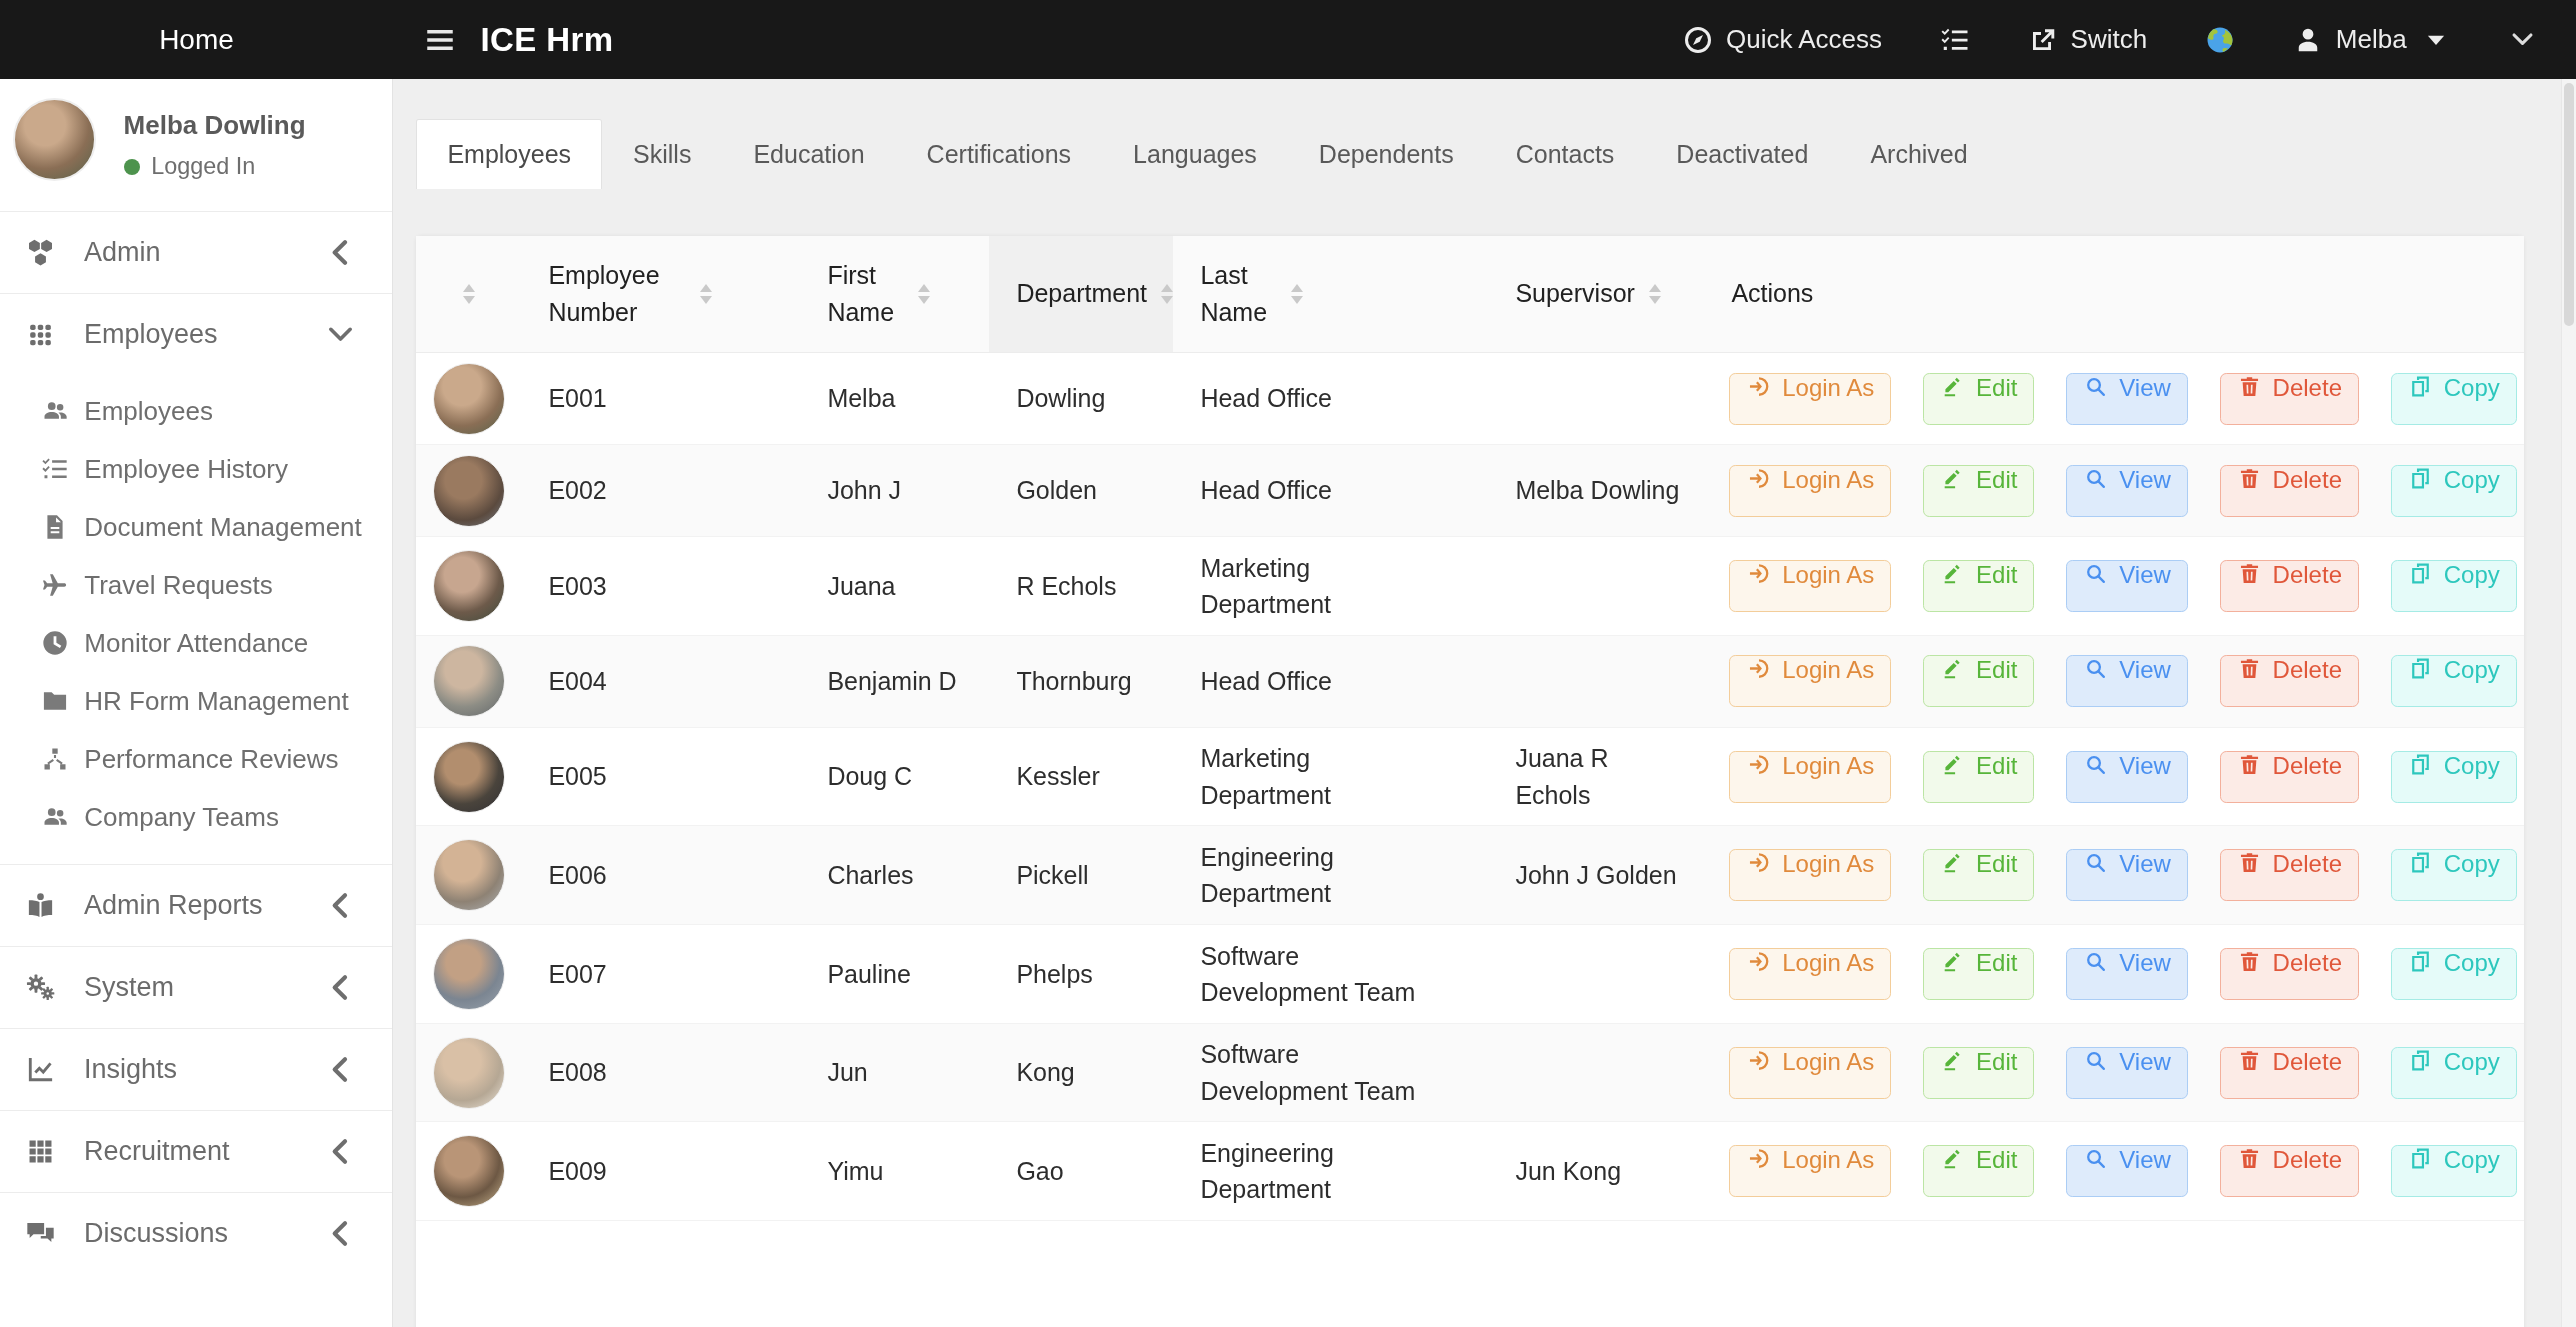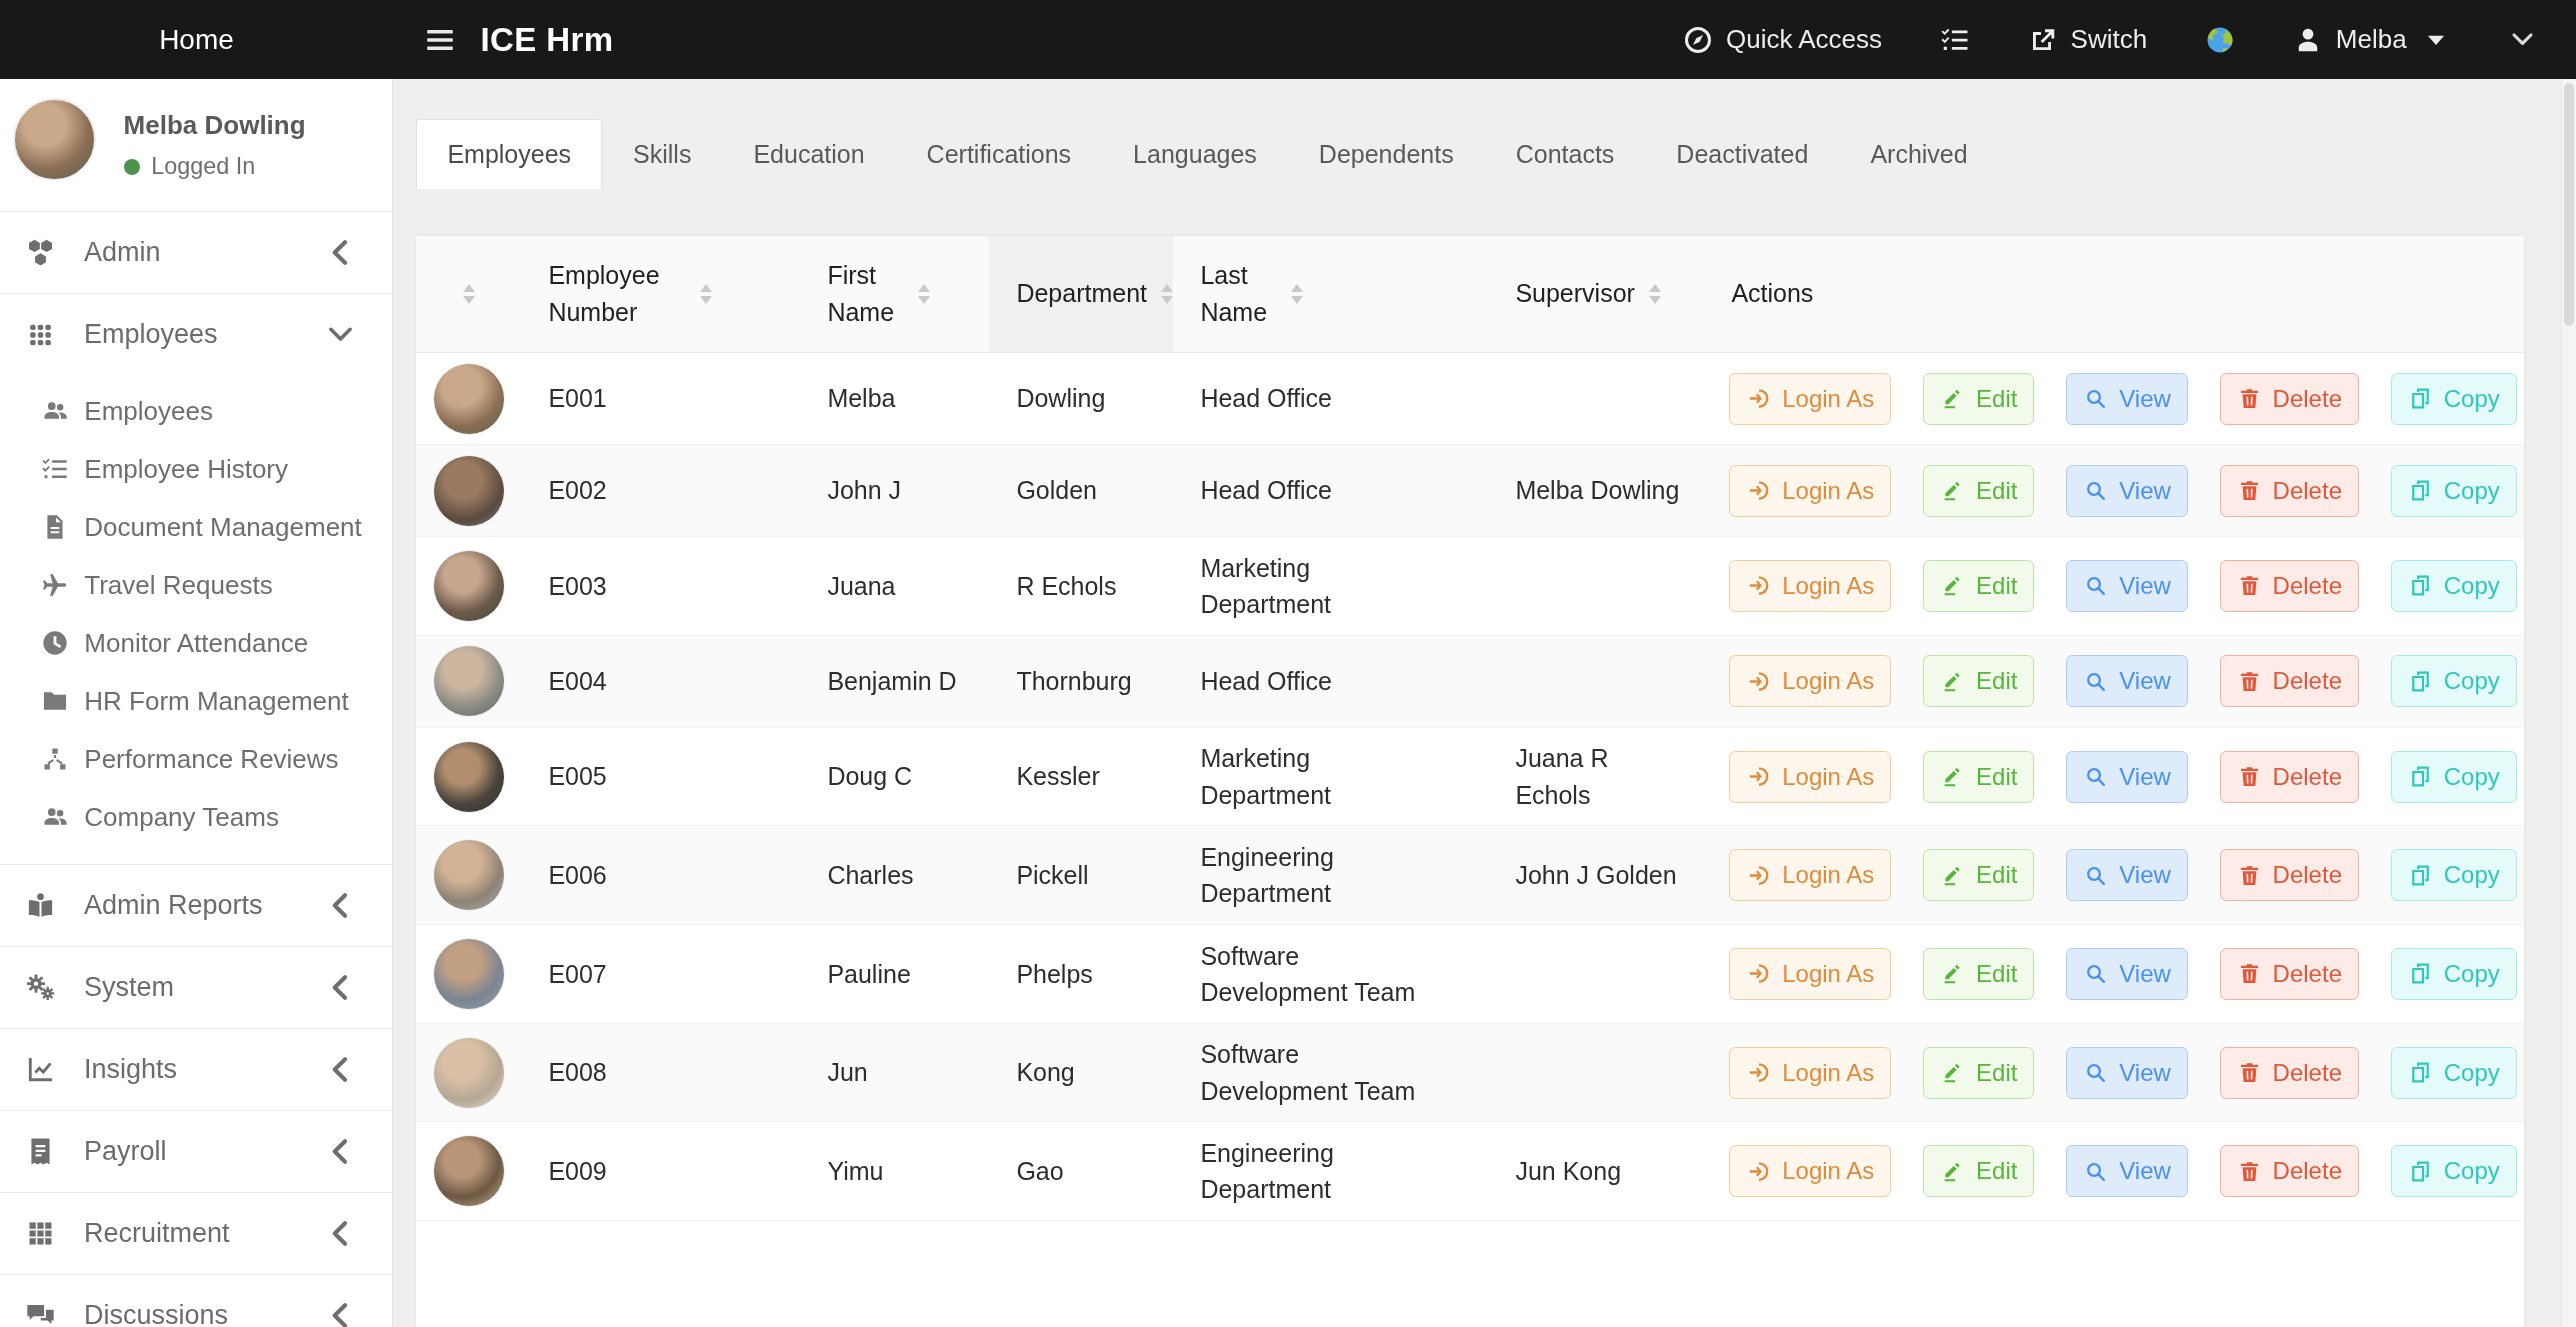--- a/index.html
+++ b/index.html
@@ -66,21 +66,21 @@
 .sorter .up{border-bottom:8px solid #c9c9c9}
 .sorter .down{border-top:8px solid #c9c9c9}
 .row{min-height:92px;border-bottom:0.9px solid #f2f2f2;font-size:25px;color:#2d2d2d;background:#fff}
 .row.alt{background:#fafafa}
 .cell{padding:12.6px 9px 12.6px 27px;line-height:1.45}
 .cell.c0{display:flex;justify-content:center;padding:9px 0}
 .avatar{width:72px;height:72px;border-radius:50%;border:1.8px solid #efefef}
 .dept-inner{max-width:247px;display:inline-block}
 .sup-inner{max-width:171px;display:inline-block}
 .actions{display:flex;gap:32px;padding-left:25px;align-items:center}
-.abtn{height:52px;display:flex;align-items:center;gap:10.8px;padding:0 16px;border-radius:6.3px;font-size:24px;border:1.8px solid;cursor:pointer;background:#fff;white-space:nowrap;font-family:inherit}
+.abtn{height:52px;display:flex;align-items:flex-start;gap:10.8px;padding:0 16px;border-radius:6.3px;font-size:24px;border:1.8px solid;cursor:pointer;background:#fff;white-space:nowrap;font-family:inherit}
 .abtn .icn{width:25px;height:25px}
 .abtn.login{color:#e08a3c;border-color:#f3cd9a;background:#fdf6ec}
 .abtn.edit{color:#57b53a;border-color:#bbe5a4;background:#f2faeb}
 .abtn.view{color:#4a90f0;border-color:#abcdf5;background:#deebfb}
 .abtn.delete{color:#e0573a;border-color:#f3b09c;background:#fcebe6}
 .abtn.copy{color:#2dc7bd;border-color:#a5ebe5;background:#e5fbf9}
 
 
 .vscroll{position:absolute;top:79px;right:0;width:15.3px;height:1248px;background:#f4f4f4;border-left:0.9px solid #e7e7e7;z-index:30}
 .vthumb{margin:3.6px 1.8px;width:10.8px;height:243px;background:#d8d8d8;border-radius:5.4px}
@@ -316,33 +316,20 @@
         <span class="side-label">Insights</span>
         <span class="icn side-chev">
           <svg viewBox="0 0 24 24" fill="currentColor">
             <path d="M15.5 4L7.5 12l8 8" fill="none" stroke="currentColor" stroke-width="3.2" stroke-linecap="round" stroke-linejoin="round"></path>
           </svg>
         </span>
       </div>
       <div class="side-item">
         <span class="icn">
           <svg viewBox="0 0 24 24" fill="currentColor">
-            <path fill-rule="evenodd" d="M5 2h14v20l-2.3-1.2-2.4 1.2-2.3-1.2L9.7 22l-2.4-1.2L5 22zm3.2 5h7.6v1.7H8.2zm0 3.6h7.6v1.7H8.2zm0 3.6h4.6v1.7H8.2z"></path>
-          </svg>
-        </span>
-        <span class="side-label">Payroll</span>
-        <span class="icn side-chev">
-          <svg viewBox="0 0 24 24" fill="currentColor">
-            <path d="M15.5 4L7.5 12l8 8" fill="none" stroke="currentColor" stroke-width="3.2" stroke-linecap="round" stroke-linejoin="round"></path>
-          </svg>
-        </span>
-      </div>
-      <div class="side-item">
-        <span class="icn">
-          <svg viewBox="0 0 24 24" fill="currentColor">
             <path d="M3.5 3.5h4.8v4.8H3.5zM9.6 3.5h4.8v4.8H9.6zM15.7 3.5h4.8v4.8h-4.8zM3.5 9.6h4.8v4.8H3.5zM9.6 9.6h4.8v4.8H9.6zM15.7 9.6h4.8v4.8h-4.8zM3.5 15.7h4.8v4.8H3.5zM9.6 15.7h4.8v4.8H9.6zM15.7 15.7h4.8v4.8h-4.8z"></path>
           </svg>
         </span>
         <span class="side-label">Recruitment</span>
         <span class="icn side-chev">
           <svg viewBox="0 0 24 24" fill="currentColor">
             <path d="M15.5 4L7.5 12l8 8" fill="none" stroke="currentColor" stroke-width="3.2" stroke-linecap="round" stroke-linejoin="round"></path>
           </svg>
         </span>
       </div>

